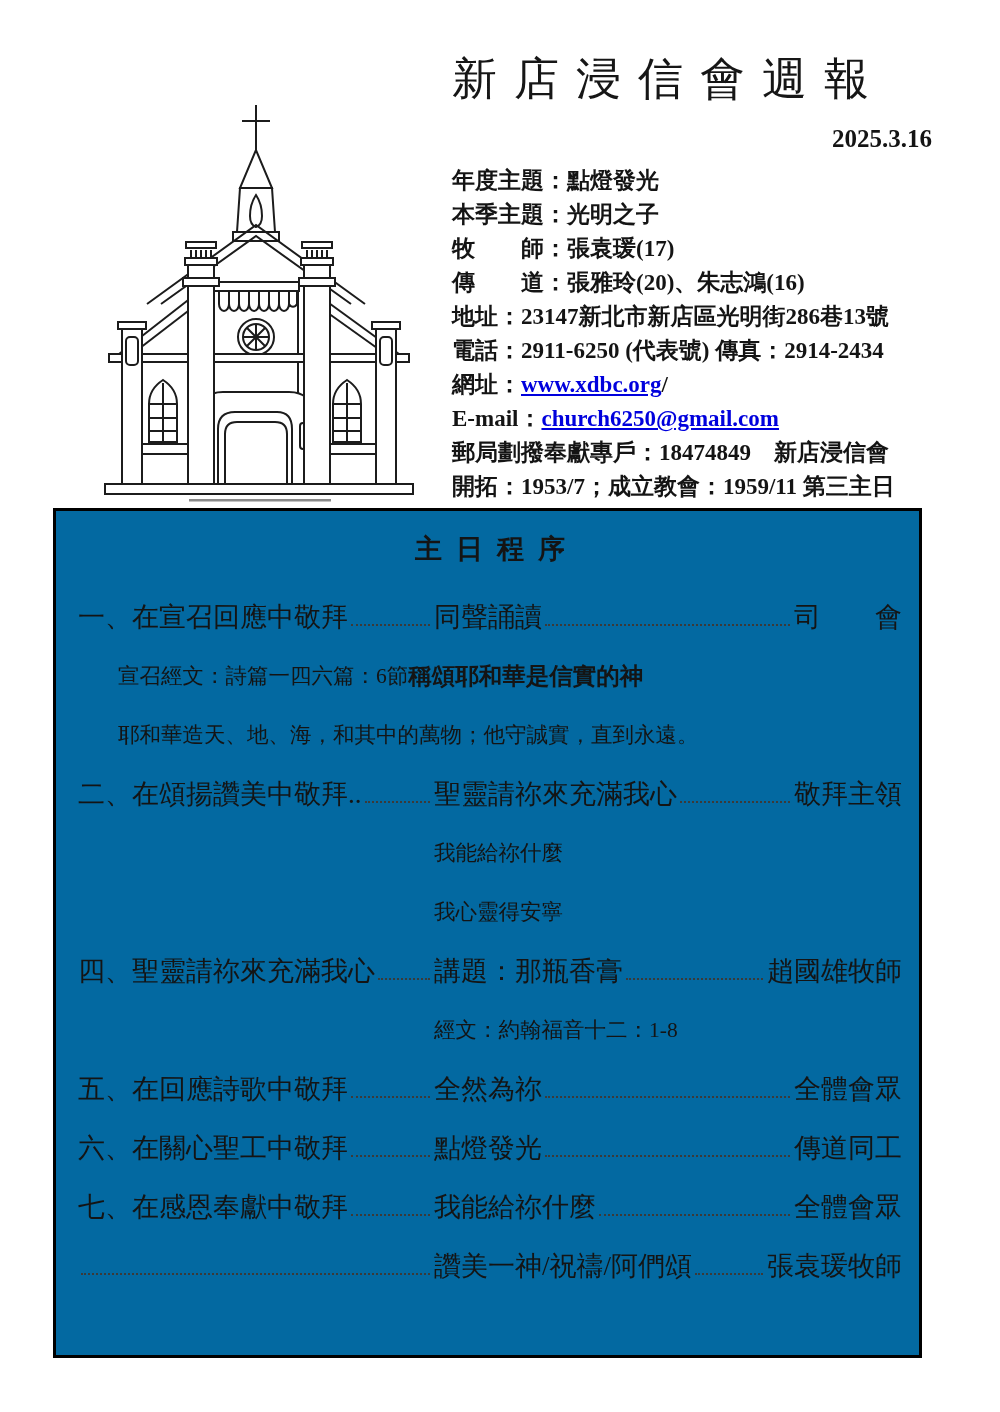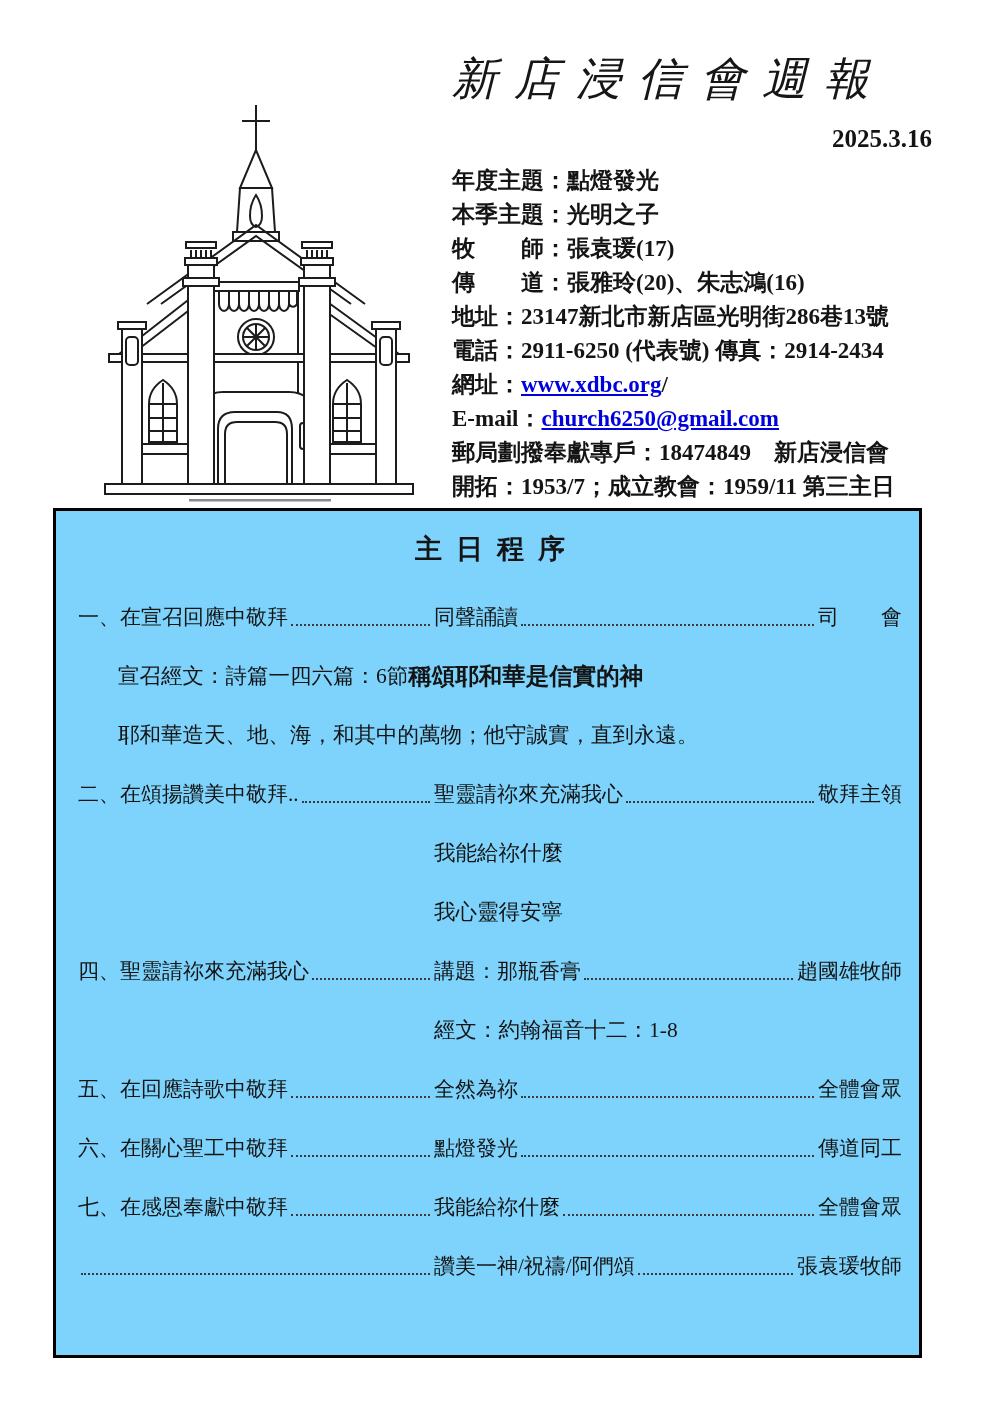--- a/index.html
+++ b/index.html
@@ -8,42 +8,42 @@
   .page {
     position:relative; width:1000px; height:1412px; margin:0 auto;
     background:#ffffff; color:#141414; overflow:hidden;
   }
 
   
   .church-art { position:absolute; left:85px; top:92px; width:348px; height:412px; }
   .masthead  { position:absolute; left:452px; top:48px; width:482px; }
   .bulletin-title {
     font-size:45px; font-weight:400; letter-spacing:17px; white-space:nowrap;
-    color:#161616; text-align:left; line-height:62px;font-style:italic;
+    color:#161616; text-align:left; line-height:62px;
   }
   .bulletin-date {
     text-align:right; font-weight:700; font-size:25px; line-height:30px;
     margin-top:14px; padding-right:2px;
   }
   .info { margin-top:10px; font-size:23px; font-weight:700; }
   .info-line { line-height:34px; white-space:nowrap; }
   .info a.link {
     color:#0000dd; text-decoration:underline; cursor:pointer; font-weight:700;margin-top:44px;
   }
 
   
   .program-box {
     position:absolute; left:53px; top:508px; width:869px; height:850px;
-    border:3px solid #000; background:#7dd3fc; padding:0 17px 0 22px;
+    border:3px solid #000; background:#0369a1; padding:0 17px 0 22px;
   }
   .program-title {
     text-align:center; font-size:27px; font-weight:700; letter-spacing:14px;
     line-height:76px; padding-left:14px; 
   }
-  .prow { display:flex; align-items:center; height:59px; font-size:21px; white-space:nowrap; }
+  .prow { display:flex; align-items:center; height:59px; font-size:27px; white-space:nowrap; }
   .p-left { display:flex; align-items:center; width:356px; flex:0 0 356px; }
   .p-left .txt { white-space:nowrap; }
   .leader {
     flex:1 1 auto; height:0; border-bottom:2.5px dotted #3a3a3a;
     position:relative; top:8px; margin:0 4px 0 3px; min-width:12px;
   }
   .p-mid { flex:0 0 auto; }
   .p-right { flex:0 0 auto; }
   .sub-row { display:flex; align-items:center; height:59px; font-size:21.5px; white-space:nowrap; }
   .indent-scripture { padding-left:40px; }

